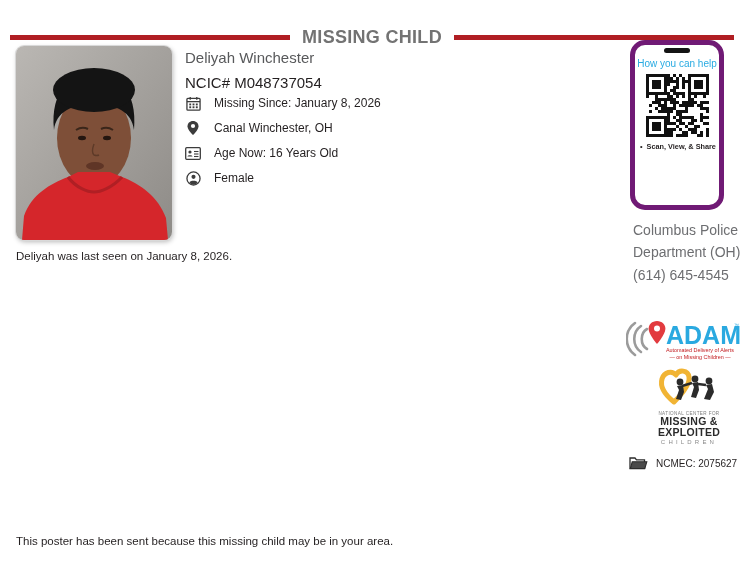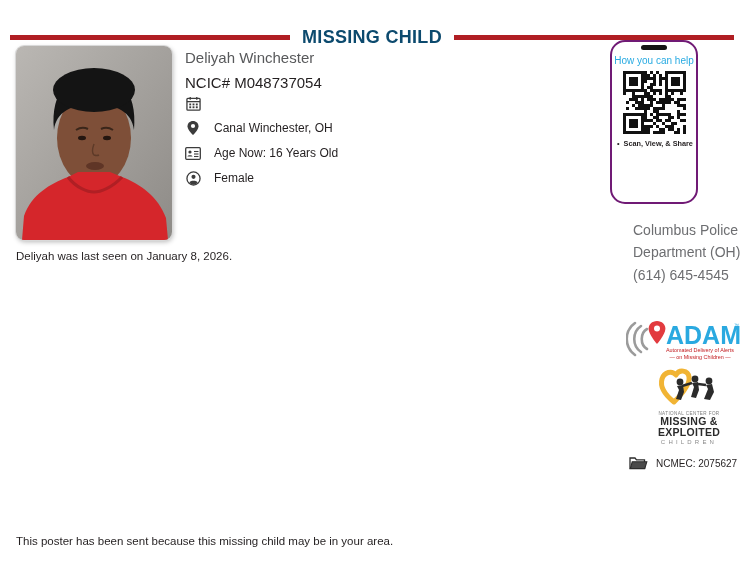--- a/index.html
+++ b/index.html
@@ -4,37 +4,37 @@
 <style>
   html,body{margin:0;padding:0;background:#fff;}
   .poster{position:relative;width:741px;height:573px;background:#fff;overflow:hidden;
           font-family:"Liberation Sans",sans-serif;color:#231f20;}
 
   
   .header{position:absolute;top:27px;left:0;right:0;display:flex;align-items:center;}
   .hline{height:5px;background:#b01e23;flex:1;}
   .hline.left{margin-left:10px;}
   .hline.right{margin-right:7px;}
-  .title{font-size:18px;font-weight:bold;color:#0c4a6e;padding:0 12px;white-space:nowrap;letter-spacing:.3px;}
+  .title{font-size:18px;font-weight:bold;color:#737373;padding:0 12px;white-space:nowrap;letter-spacing:.3px;}
 
   
   .photo{position:absolute;left:16px;top:46px;width:156px;height:194px;border-radius:8px;overflow:hidden;
          box-shadow:0 0 0 1px #d9d9d9,1px 2px 5px rgba(0,0,0,.28);}
   .photo svg{display:block;}
 
   
   .name{position:absolute;left:185px;top:49px;font-size:15px;color:#58595b;}
   .ncic{position:absolute;left:185px;top:74px;font-size:15px;color:#231f20;}
   .details{position:absolute;left:185px;top:95px;display:flex;flex-direction:column;gap:9px;}
   .detail-row{display:flex;align-items:center;gap:13px;font-size:12px;height:16px;}
   .dicon{width:16px;height:16px;display:inline-flex;align-items:center;justify-content:center;color:#3c3c3c;}
   .caption{position:absolute;left:16px;top:250px;font-size:11.5px;}
 
   
-  .phone{position:absolute;left:610px;top:40px;width:84px;height:160px;border:2px solid #701a75;
+  .phone{position:absolute;left:630px;top:40px;width:84px;height:160px;border:5px solid #701a75;
          border-radius:15px;background:#fff;}
   .notch{position:absolute;top:3px;left:50%;transform:translateX(-50%);width:26px;height:5px;background:#141414;border-radius:3px;}
   .help{margin-top:13px;text-align:center;color:#29abe2;font-size:10px;white-space:nowrap;}
   .qr{margin:5px auto 0;width:63px;height:63px;}
   .bullets{margin:5px 2px 0 5px;padding:0;list-style:none;font-size:7.3px;font-weight:bold;line-height:1.35;}
   .bullets li{display:flex;gap:4px;}
   .bullets li::before{content:"•";flex:none;}
 
   
   .agency{position:absolute;left:633px;top:219px;font-size:14px;color:#6d6e71;line-height:1.6;}
@@ -103,20 +103,21 @@
             <g fill="currentColor">
               <rect x="3.5" y="8" width="2" height="2"></rect>
               <rect x="7" y="8" width="2" height="2"></rect>
               <rect x="10.5" y="8" width="2" height="2"></rect>
               <rect x="3.5" y="11" width="2" height="2"></rect>
               <rect x="7" y="11" width="2" height="2"></rect>
               <rect x="10.5" y="11" width="2" height="2"></rect>
             </g>
           </svg>
       </span>
+      <span>Missing Since: January 8, 2026</span>
     </div>
     <div class="detail-row">
       <span class="dicon">
         <svg width="14" height="16" viewBox="0 0 14 16">
             <path d="M7 1 C3.7 1 1.5 3.4 1.5 6.2 C1.5 10 7 15 7 15 S12.5 10 12.5 6.2 C12.5 3.4 10.3 1 7 1 Z" fill="currentColor"></path>
             <circle cx="7" cy="6" r="2.1" fill="#fff"></circle>
           </svg>
       </span>
       <span>Canal Winchester, OH</span>
     </div>

